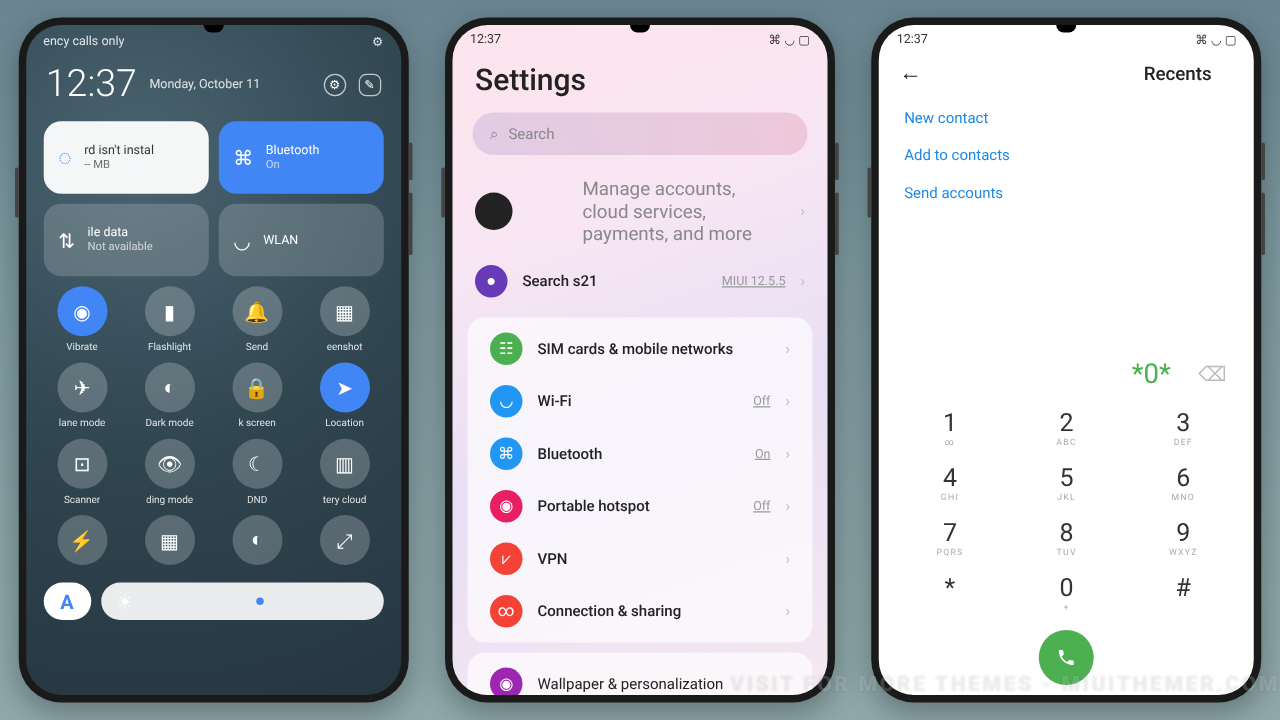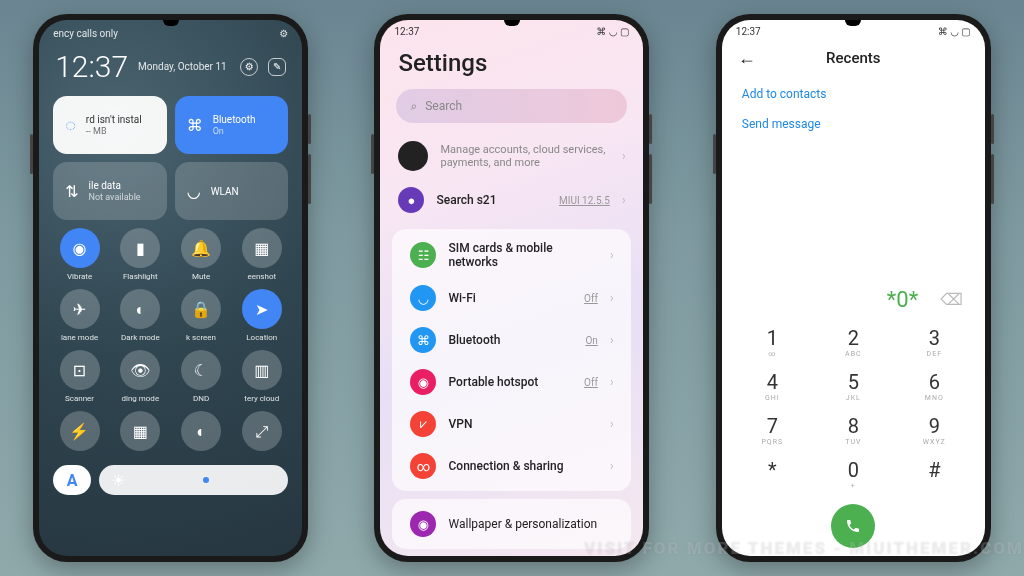--- a/index.html
+++ b/index.html
@@ -1,18 +1,18 @@
 <!DOCTYPE html>
 <html><head>
 <meta charset="utf-8">
 <style>
 * { margin:0; padding:0; box-sizing:border-box; font-family:-apple-system,BlinkMacSystemFont,'Segoe UI',Roboto,sans-serif; }
 body { width:1024px; height:576px; background:linear-gradient(180deg,#6a8591 0%,#7e9aa0 40%,#8fa9ab 100%); display:flex; justify-content:space-around; align-items:center; position:relative; overflow:hidden; }
 .watermark { position:absolute; bottom:18px; left:0; right:0; text-align:right; font-weight:900; font-size:17px; letter-spacing:2px; color:rgba(255,255,255,.18); text-shadow:0 0 2px rgba(0,0,0,.1); }
-.phone { width:275px; height:548px; border-radius:34px; background:#1a1a1a; padding:6px; box-shadow:0 8px 24px rgba(0,0,0,.3); position:relative; }
+.phone { width:312px; height:548px; border-radius:34px; background:#1a1a1a; padding:6px; box-shadow:0 8px 24px rgba(0,0,0,.3); position:relative; }
 .screen { width:100%; height:100%; border-radius:28px; overflow:hidden; position:relative; }
 .notch { position:absolute; top:0; left:50%; transform:translateX(-50%); width:16px; height:6px; background:#000; border-radius:0 0 8px 8px; z-index:10; }
 .btn-side { position:absolute; background:#444; border-radius:3px; }
 .btn-r1 { right:-3px; top:100px; width:3px; height:30px; }
 .btn-r2 { right:-3px; top:140px; width:3px; height:50px; }
 .btn-l { left:-3px; top:120px; width:3px; height:40px; }
 
 
 .p1 { background:radial-gradient(circle at 30% 20%,#4a6470 0%,#2f4550 50%,#263640 100%); color:#fff; }
 .sb1 { display:flex; justify-content:space-between; padding:8px 14px 4px; font-size:10px; opacity:.85; }
@@ -39,31 +39,31 @@
 
 
 .p2 { background:linear-gradient(160deg,#fce4ec 0%,#f8e6f3 30%,#e8dff5 60%,#f5e8f0 100%); color:#222; }
 .sb2 { display:flex; justify-content:space-between; padding:6px 14px 2px; font-size:10px; color:#333; }
 .s-title { font-size:24px; font-weight:500; padding:10px 18px 12px; }
 .s-search { margin:0 16px 10px; height:34px; background:linear-gradient(90deg,rgba(200,180,220,.5),rgba(230,180,200,.6)); border-radius:18px; display:flex; align-items:center; padding:0 14px; color:#888; font-size:12px; gap:8px; }
 .s-item { display:flex; align-items:center; padding:8px 18px; gap:12px; }
 .s-avatar { width:30px; height:30px; border-radius:50%; background:#222; flex-shrink:0; }
 .s-ic { width:26px; height:26px; border-radius:50%; display:flex; align-items:center; justify-content:center; color:#fff; font-size:13px; flex-shrink:0; }
 .s-txt { flex:1; font-size:12px; }
-.s-txt .sub { font-size:11px; color:#888; line-height:1.2; }
+.s-txt .sub { font-size:15px; color:#888; line-height:1.2;margin-left:44px; }
 .s-val { font-size:10px; color:#999;text-decoration:underline; }
 .chev { color:#bbb; font-size:12px; }
 .s-card { background:rgba(255,255,255,.65); margin:8px 12px 0; border-radius:14px; padding:4px 0; }
 .s-card.last { margin-top:8px; }
 
 
 .p3 { background:#fff; color:#222; }
 .d-head { display:flex; align-items:center; padding:8px 16px 6px; }
 .d-back { font-size:18px; }
-.d-title { flex:1; text-align:center; font-size:15px; font-weight:500; margin-right:18px; }
+.d-title { flex:1; text-align:right; font-size:15px; font-weight:500; margin-right:18px; }
 .d-links { padding:4px 20px; }
 .d-link { color:#1e88e5; font-size:12px; padding:8px 0; }
 .d-input { text-align:right; padding:12px 22px 6px; font-size:22px; color:#4caf50; display:flex; justify-content:flex-end; align-items:center; gap:22px; }
 .bksp { color:#bbb; font-size:16px; }
 .keypad { display:grid; grid-template-columns:repeat(3,1fr); padding:2px 10px 4px; }
 .key { text-align:center; padding:6px 0; }
 .key-n { font-size:20px; font-weight:400; color:#333; }
 .key-s { font-size:7px; color:#aaa; letter-spacing:1px; }
 .call-row { display:flex; justify-content:center; padding:4px 0 8px; }
 .call-btn { width:44px; height:44px; border-radius:50%; background:#4caf50; display:flex; align-items:center; justify-content:center; color:#fff; font-size:18px; }
@@ -124,21 +124,21 @@
         <div class="qs">
           <div class="qs-circ on">◉</div>
           <div class="qs-lbl">Vibrate</div>
         </div>
         <div class="qs">
           <div class="qs-circ">▮</div>
           <div class="qs-lbl">Flashlight</div>
         </div>
         <div class="qs">
           <div class="qs-circ">🔔</div>
-          <div class="qs-lbl">Mute</div>
+          <div class="qs-lbl">Send</div>
         </div>
         <div class="qs">
           <div class="qs-circ">▦</div>
           <div class="qs-lbl">eenshot</div>
         </div>
         <div class="qs">
           <div class="qs-circ">✈</div>
           <div class="qs-lbl">lane mode</div>
         </div>
         <div class="qs">
@@ -274,22 +274,23 @@
     <div class="notch"></div>
     <div class="sb2">
       <span>12:37</span>
       <span>⌘ ◡ ▢</span>
     </div>
     <div class="d-head">
       <span class="d-back">←</span>
       <span class="d-title">Recents</span>
     </div>
     <div class="d-links" id="d-links">
+        <div class="d-link">New contact</div>
         <div class="d-link">Add to contacts</div>
-        <div class="d-link">Send message</div>
+        <div class="d-link">Send accounts</div>
       </div>
     <div class="spacer"></div>
     <div class="d-input">
       <span>*0*</span>
       <span class="bksp">⌫</span>
     </div>
     <div class="keypad" id="keypad">
         <div class="key">
           <div class="key-n">1</div>
           <div class="key-s">∞</div>

